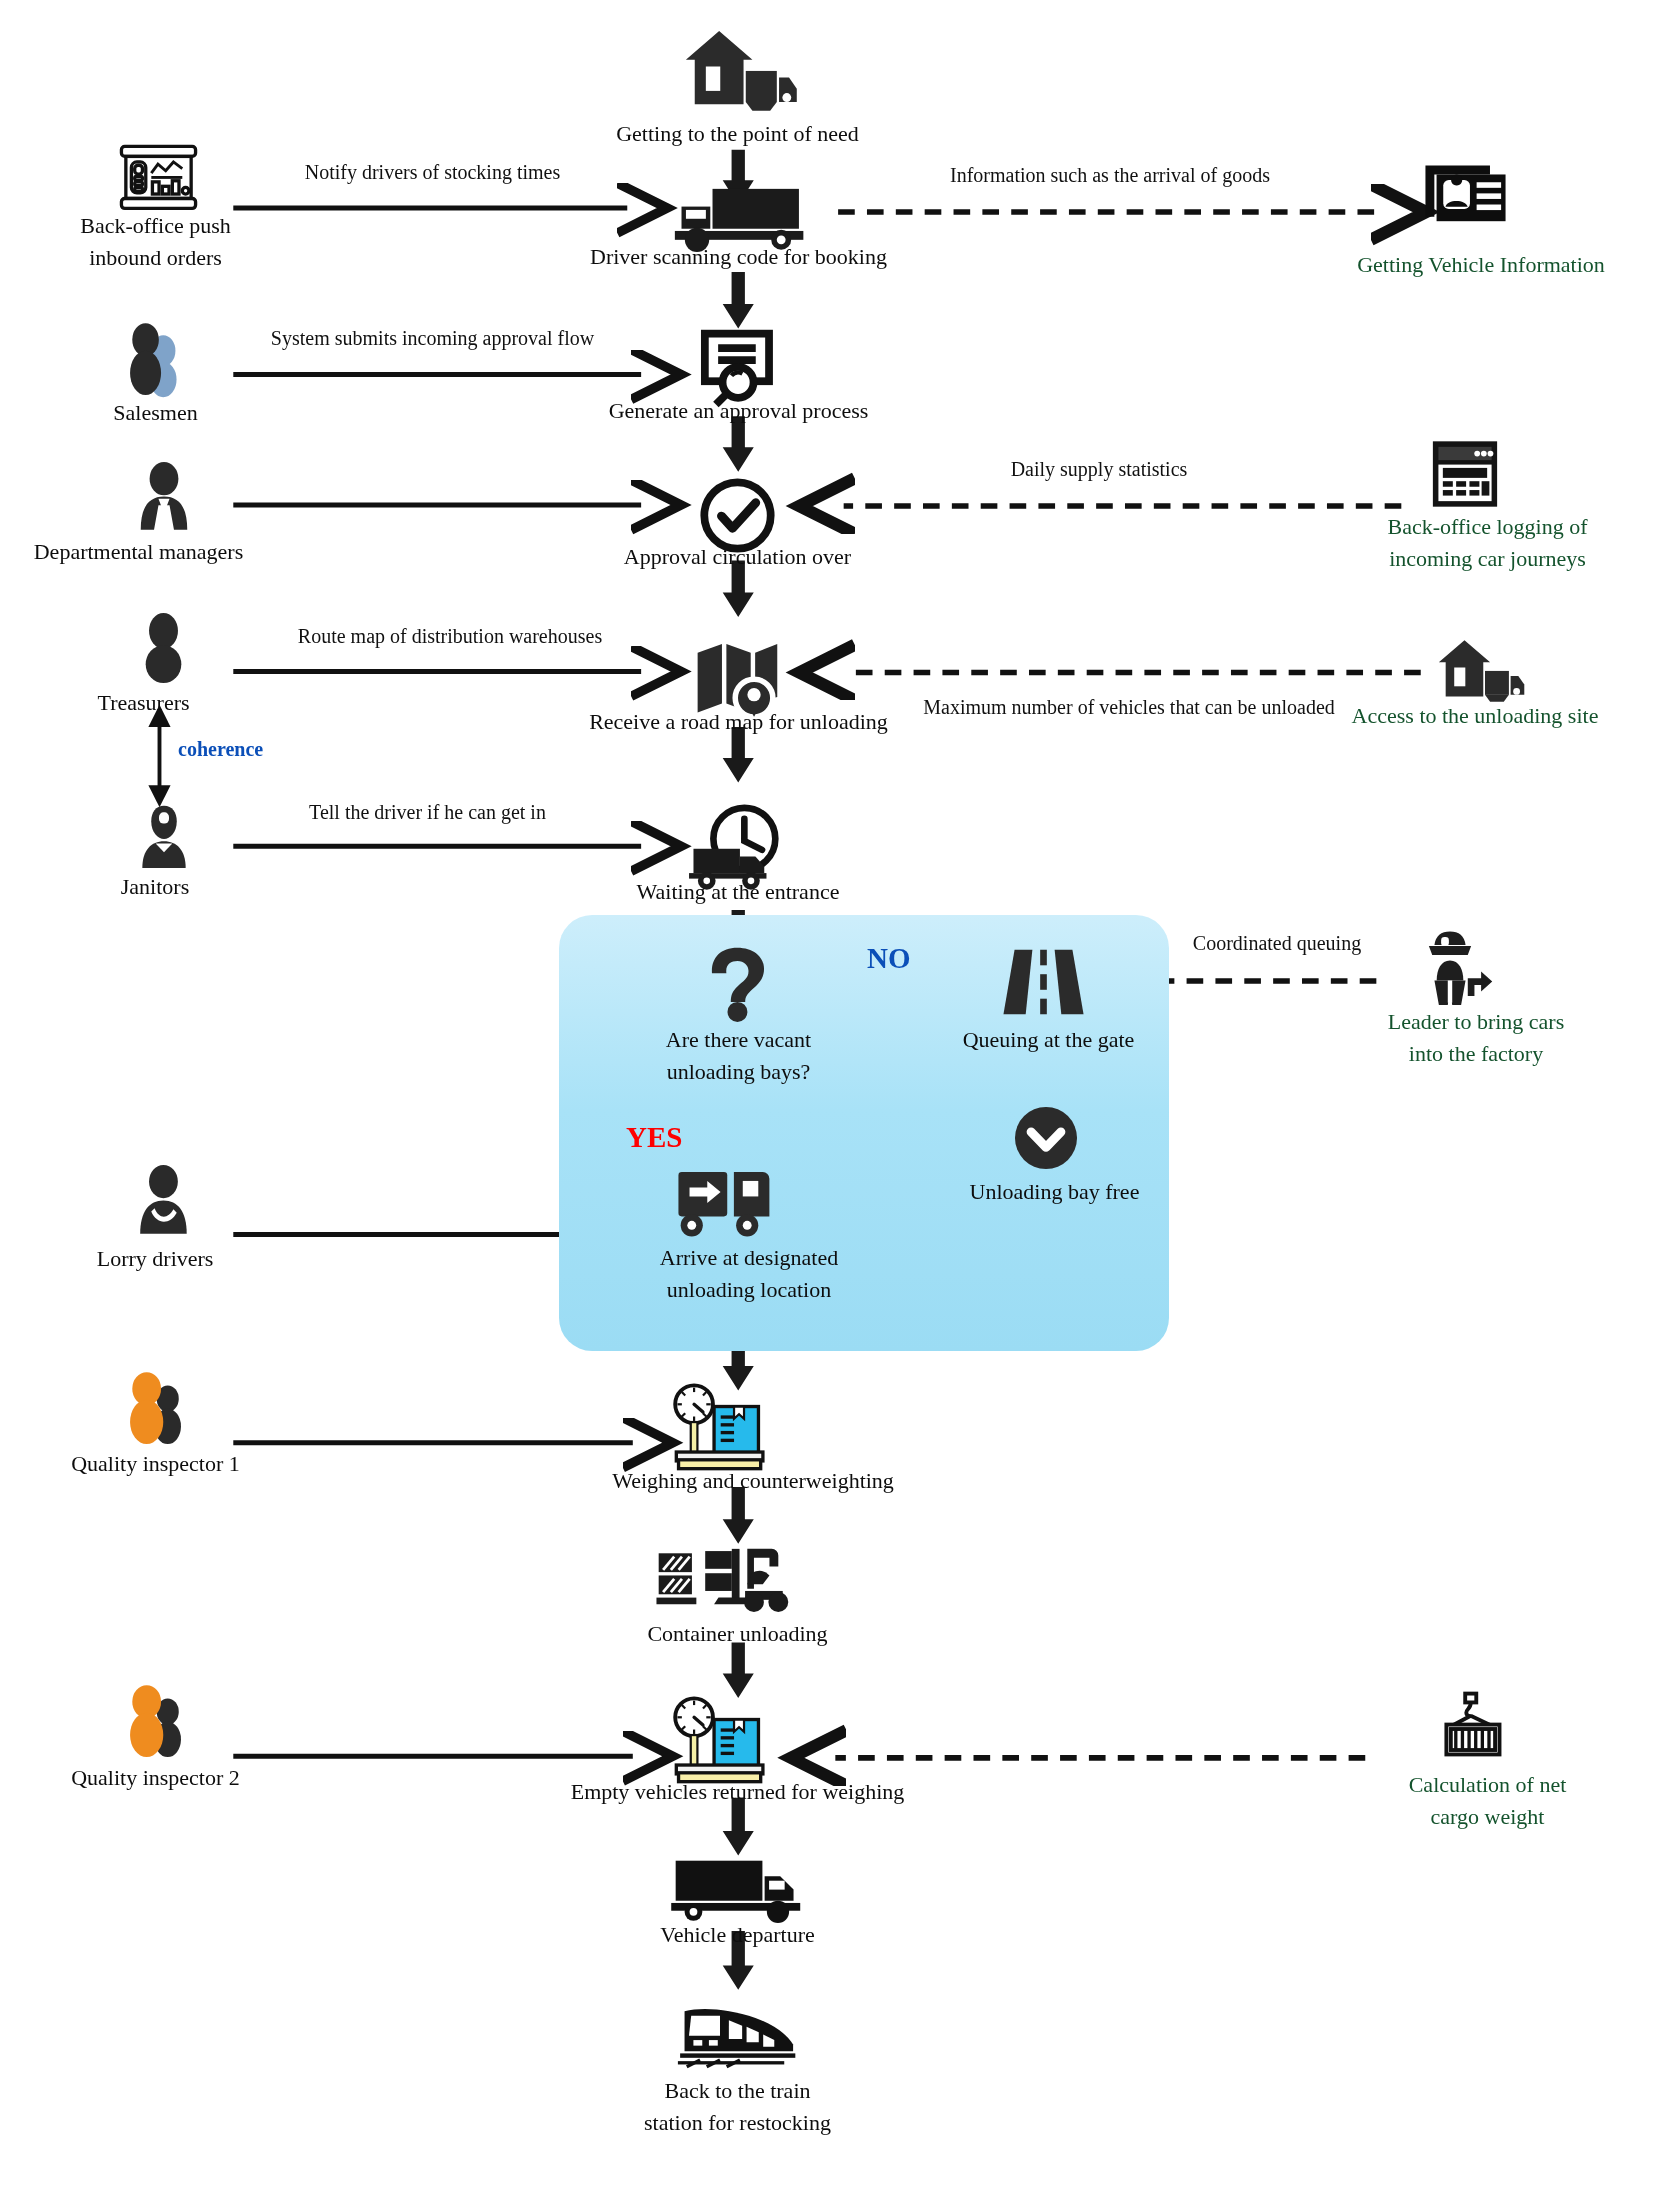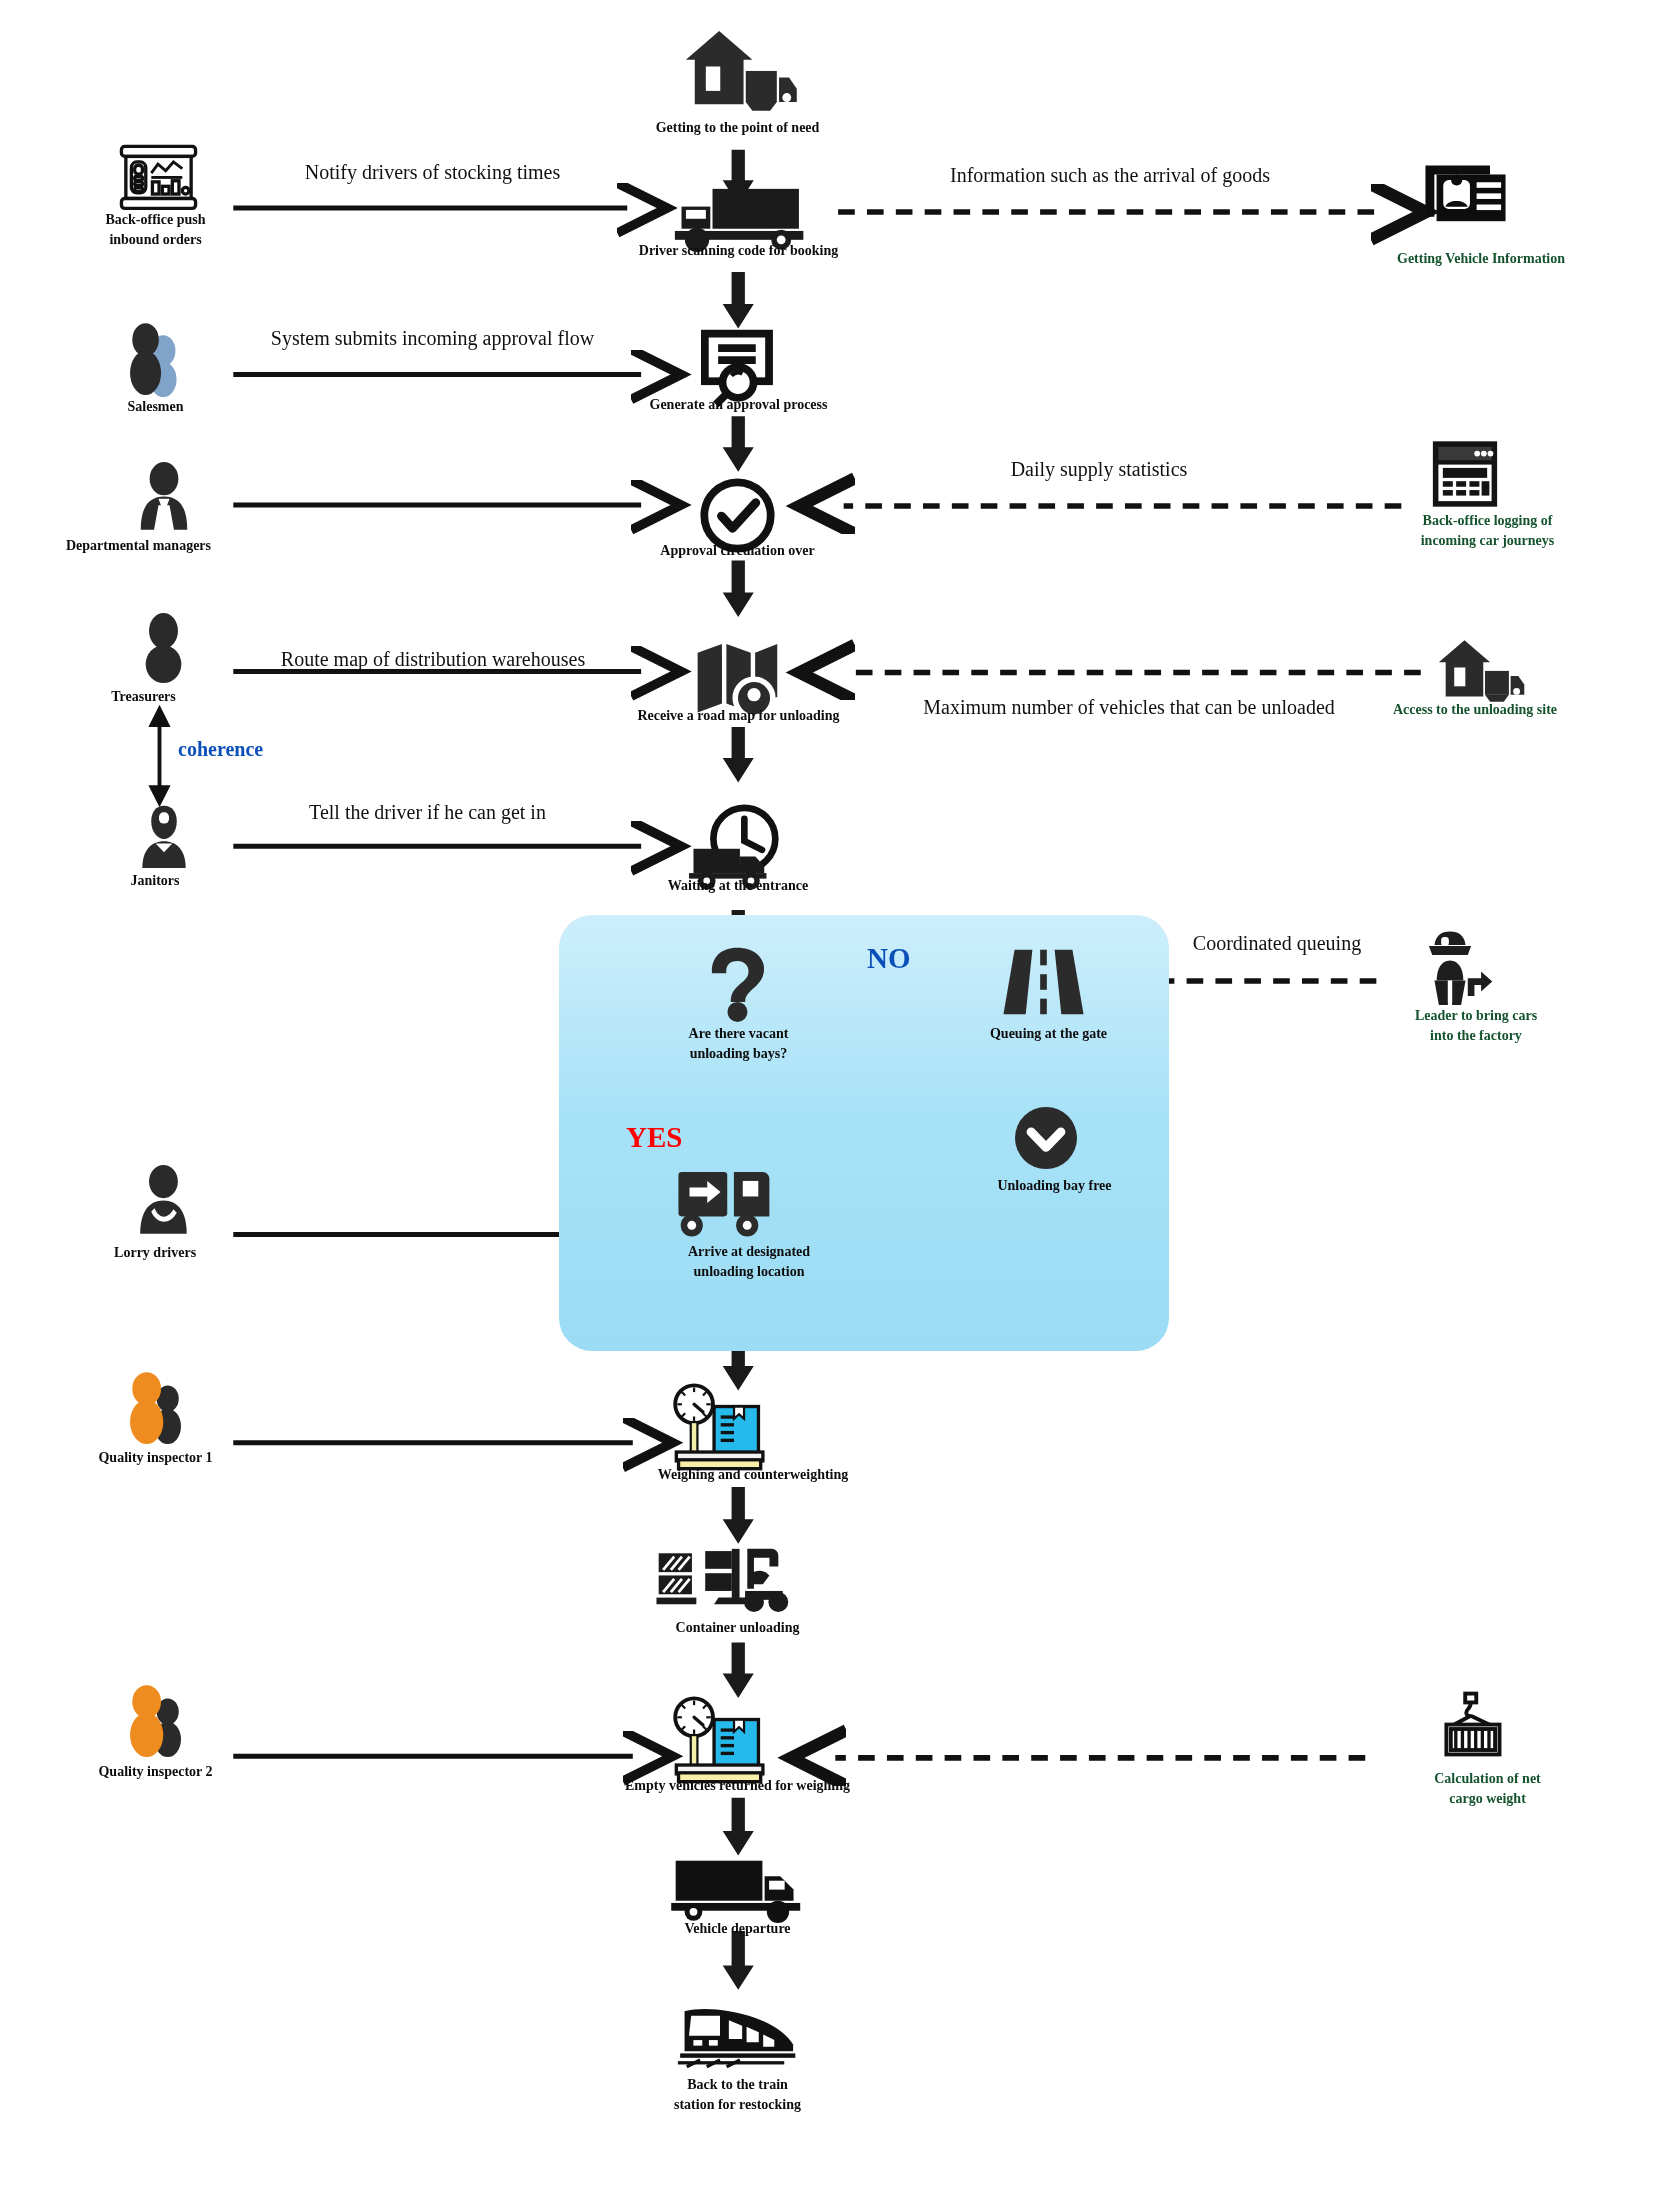--- a/index.html
+++ b/index.html
@@ -4,22 +4,22 @@
 <style>
   html,body{margin:0;padding:0;background:#fff;}
   body{
     font-family:"Liberation Serif", serif;
     width:1679px;height:2194px;position:relative;overflow:hidden;
     -webkit-font-smoothing:antialiased;
   }
   .node{position:absolute;}
   .ic{display:block;}
   .lbl{
-    position:absolute;text-align:center;font-weight:bold;color:#0d0d0d;
-    font-size:14px;line-height:1.45;white-space:pre-line;
+    position:absolute;text-align:center;font-weight:normal;color:#0d0d0d;
+    font-size:22px;line-height:1.45;white-space:pre-line;
   }
   .lbl.blue{color:#14532d;}
   .edge-lbl{
     position:absolute;text-align:center;font-size:20px;font-weight:normal;
     color:#111;white-space:nowrap;font-family:"Liberation Serif",serif;
   }
   .edge-lbl.b{color:#0b4fb8;font-weight:bold;}
   .bluebox{
     position:absolute;border-radius:33px;
     background:linear-gradient(180deg,#cdeefb 0%,#a8e2f7 45%,#9bdcf4 100%);
@@ -422,21 +422,21 @@
 
 <div class="node" style="left:130px;top:613px;">
   <svg class="ic" width="67" height="69" viewBox="0 0 60 62">
     <g fill="#2a2a2a">
       <ellipse cx="30" cy="16" rx="13" ry="16"></ellipse>
       <ellipse cx="30" cy="46" rx="16" ry="17"></ellipse>
     </g>
   </svg>
 </div>
 <div class="lbl" style="left:5px;top:687px;width:277px;">Treasurers</div>
-<div class="edge-lbl" style="left:233px;top:625px;width:400px;margin-top:23px;">Route map of distribution warehouses</div>
+<div class="edge-lbl" style="left:250px;top:625px;width:400px;">Route map of distribution warehouses</div>
 
 <div class="edge-lbl b" style="left:178px;top:738px;width:166px;text-align:left;">coherence</div>
 
 <div class="node" style="left:129px;top:799px;">
   <svg class="ic" width="70" height="70" viewBox="0 0 63 63">
     <g fill="#2a2a2a">
       <path d="M31.5,6 C24,6 20,12 20,20 C20,30 26,36 31.5,36 C37,36 43,30 43,20 C43,12 39,6 31.5,6 Z"></path>
       <rect x="27" y="12" width="9" height="10" rx="4" fill="#fff"></rect>
       <path d="M31.5,38 C20,38 12,46 12,62 h39 C51,46 43,38 31.5,38 Z"></path>
       <path d="M24,40 l7.5,8 l7.5,-8 z" fill="#fff"></path>

